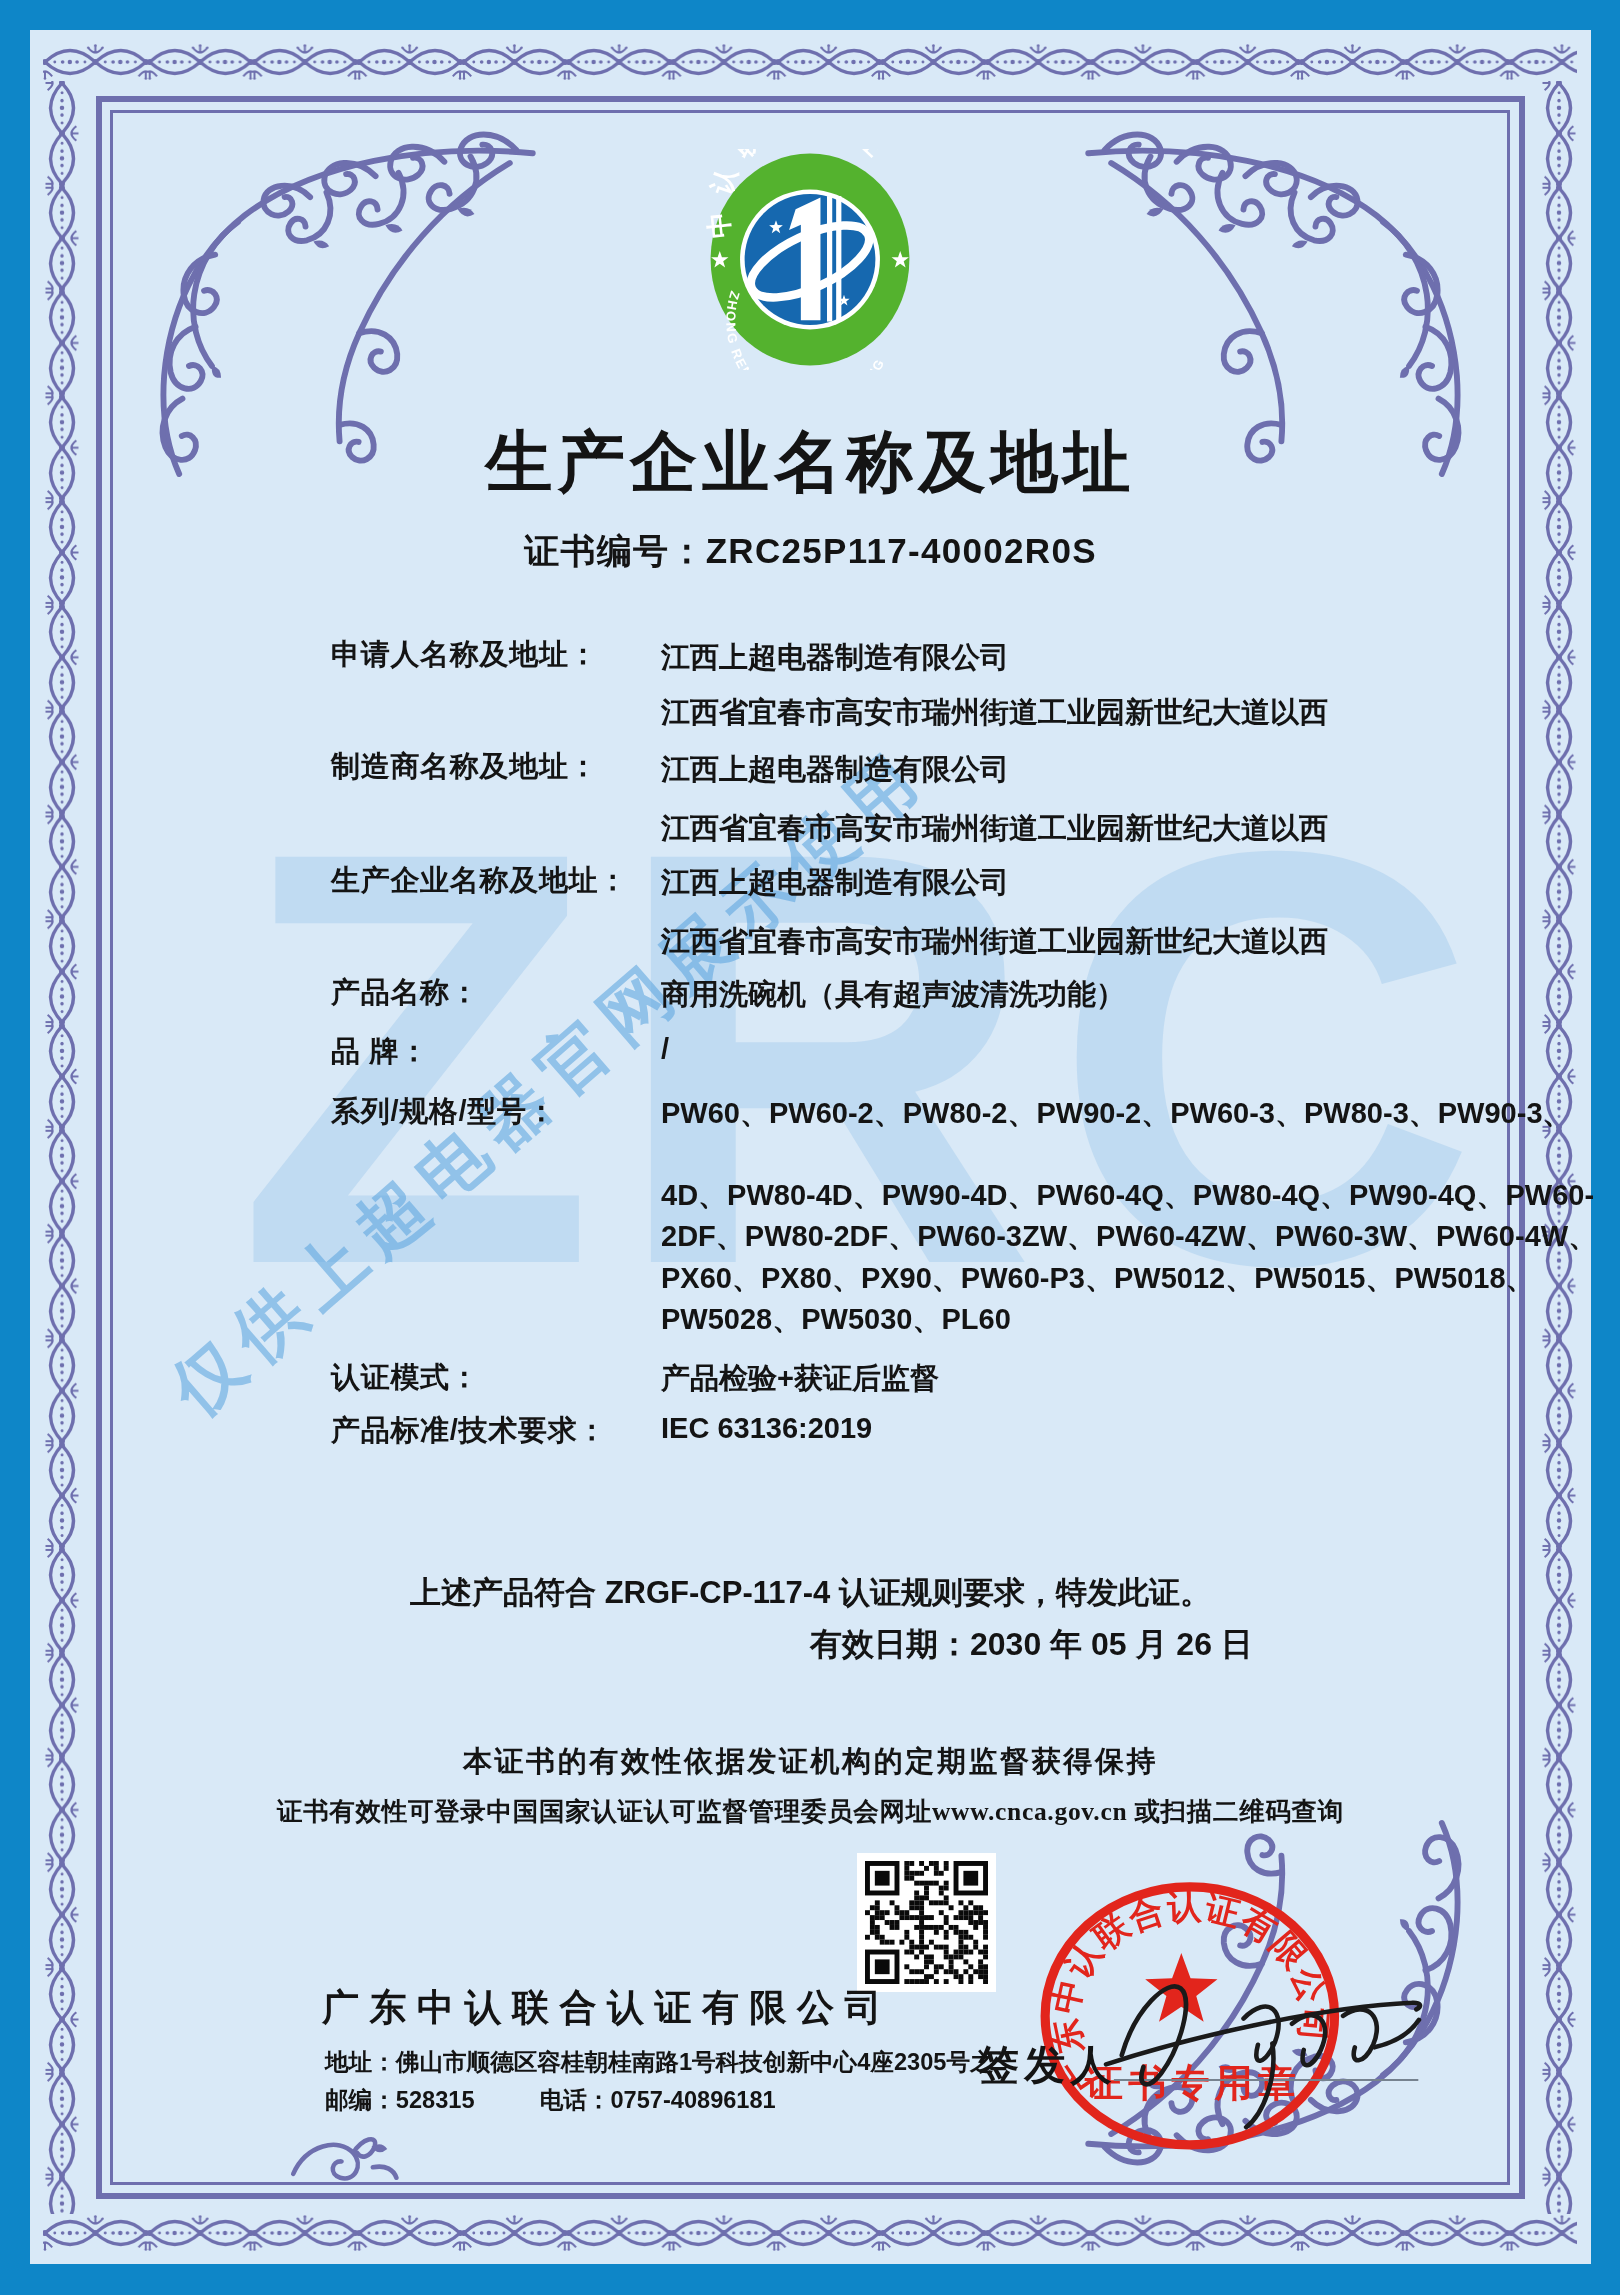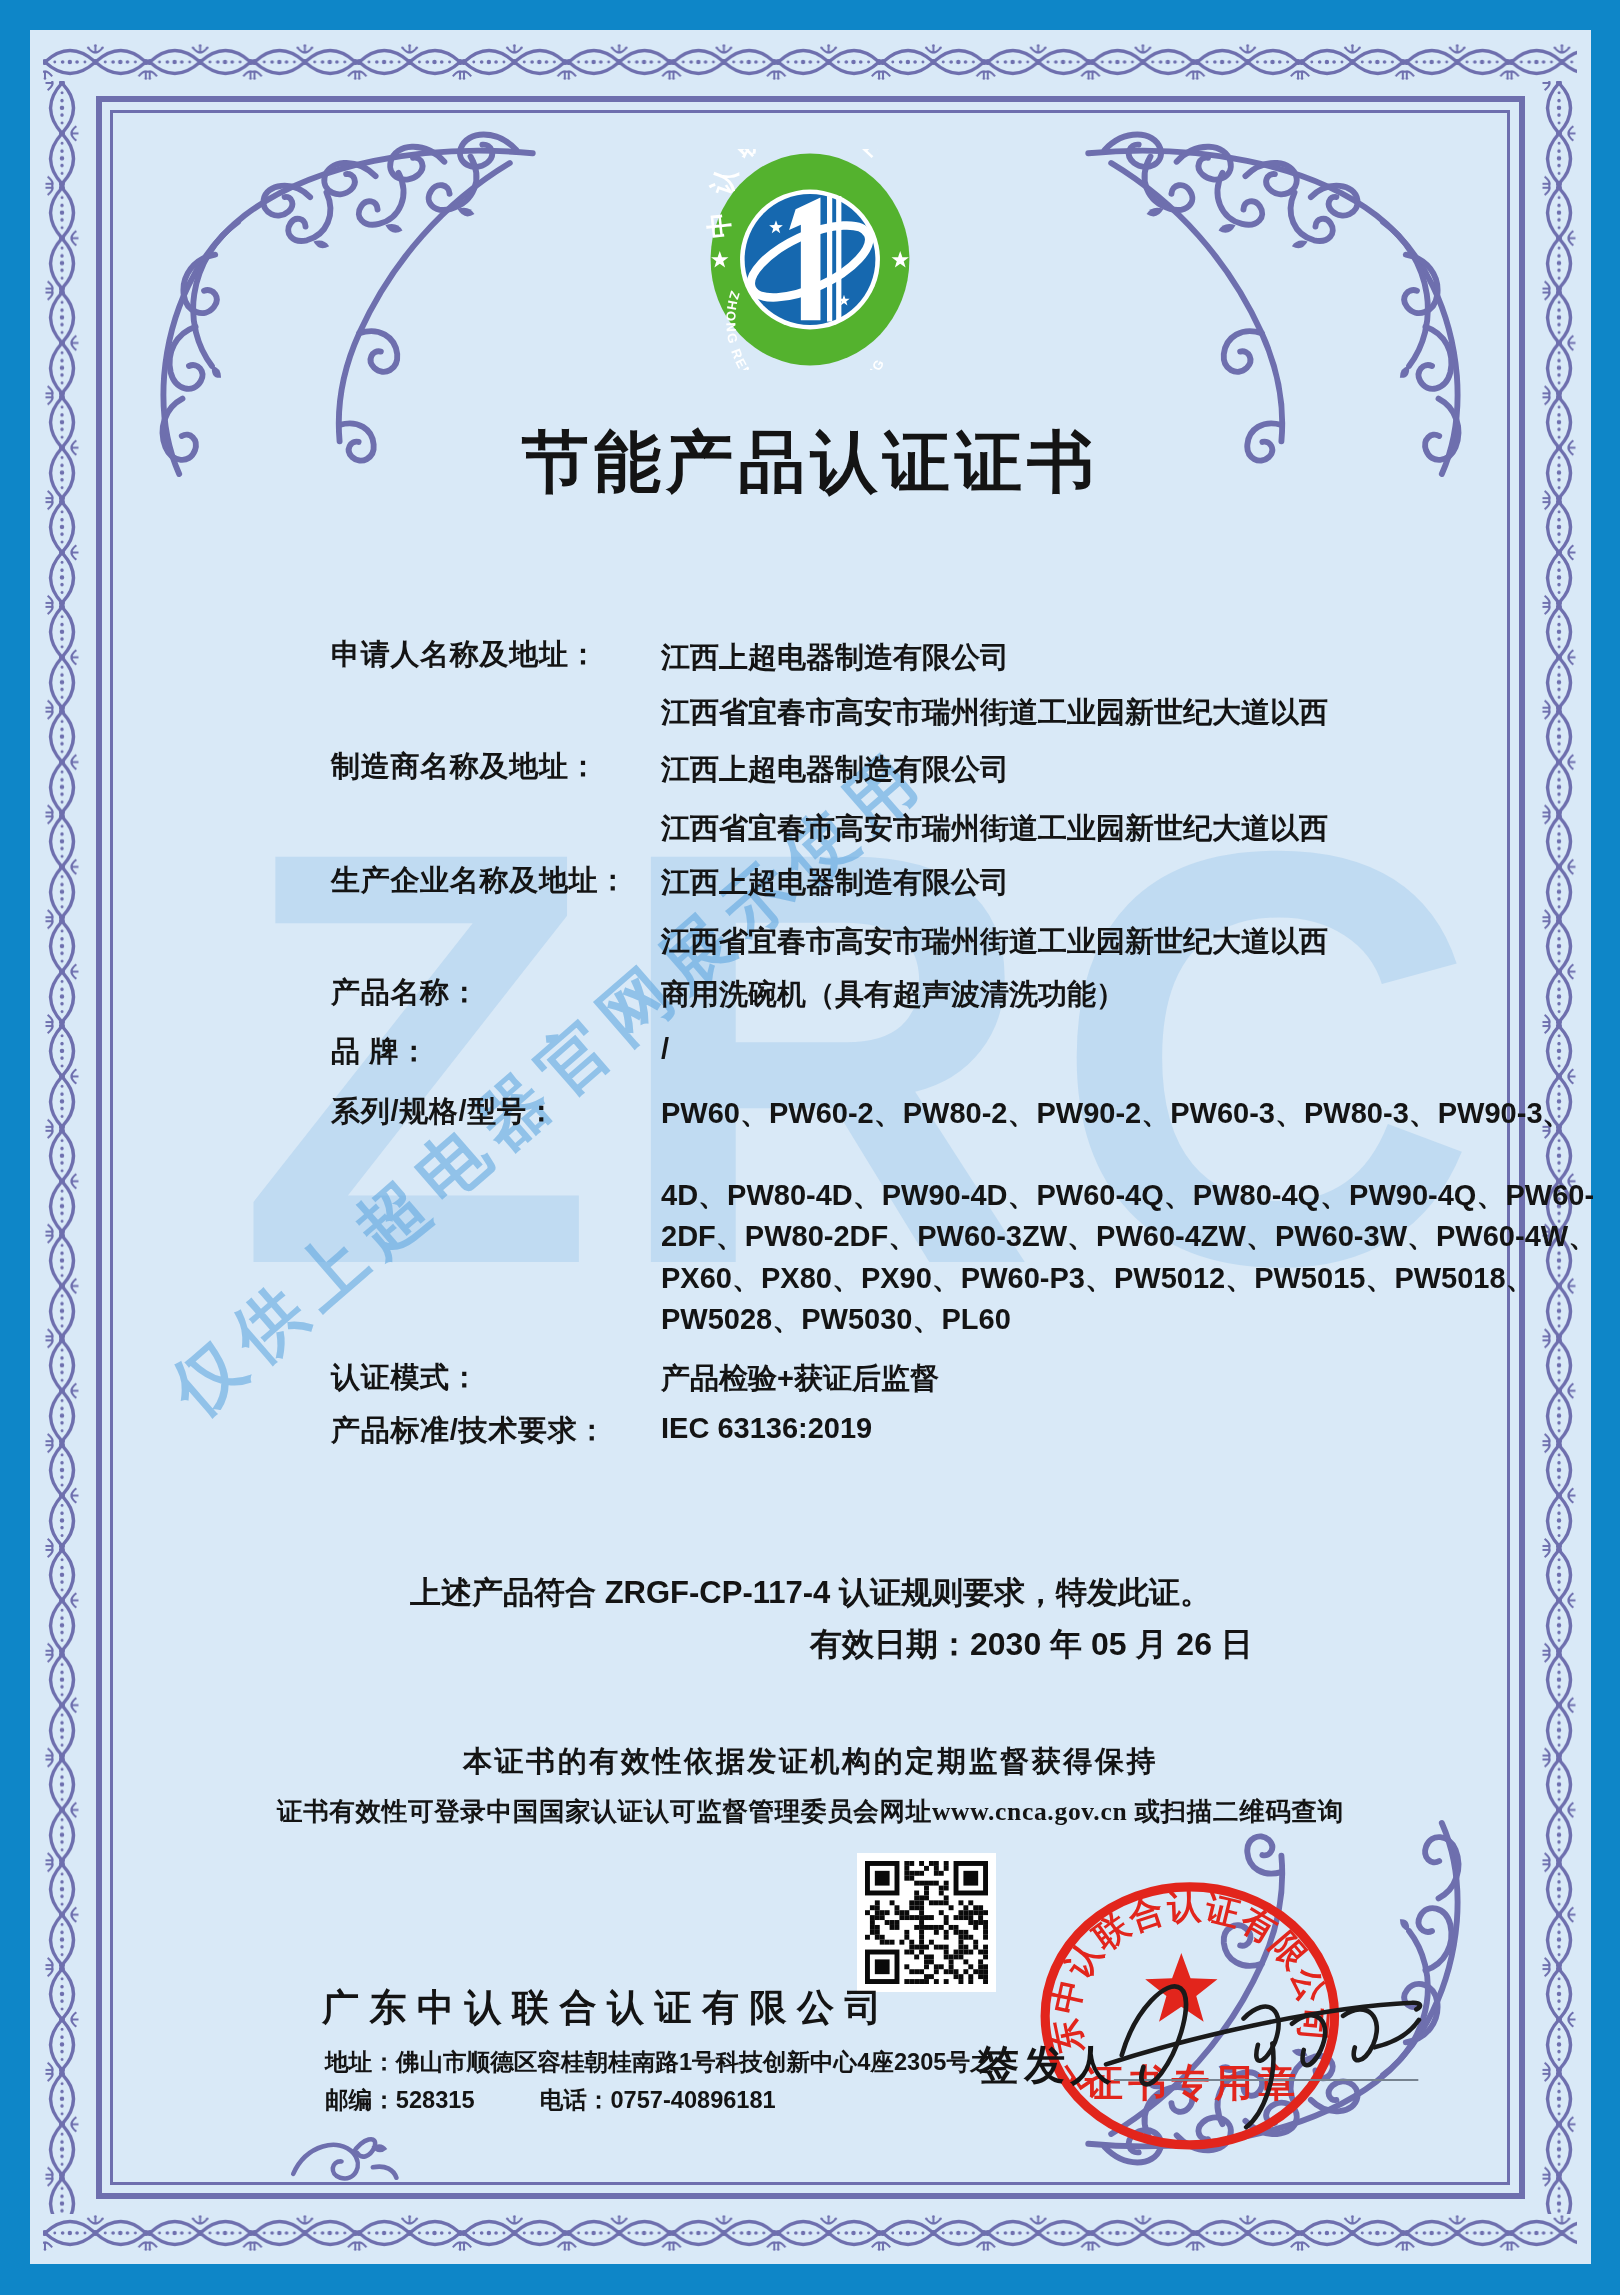--- a/index.html
+++ b/index.html
@@ -189,21 +189,24 @@
     <polygon fill="#ffffff" points="22,156 25.3,165.5 35.3,165.7 27.3,171.7 30.2,181.3 22,175.6 13.8,181.3 16.7,171.7 8.7,165.7 18.7,165.5"></polygon>
     <polygon fill="#ffffff" points="298,156 301.3,165.5 311.3,165.7 303.3,171.7 306.2,181.3 298,175.6 289.8,181.3 292.7,171.7 284.7,165.7 294.7,165.5"></polygon>
     <path d="M 138 92 L 176 74 L 176 262 L 146 262 L 146 116 L 128 124 Z" fill="#ffffff"></path>
     <ellipse cx="160" cy="172" rx="98" ry="40" fill="none" stroke="#ffffff" stroke-width="13" transform="rotate(-25 160 172)"></ellipse>
     <rect x="186" y="72" width="8" height="192" fill="#ffffff"></rect>
     <rect x="200" y="72" width="8" height="192" fill="#ffffff"></rect>
     <polygon fill="#ffffff" points="108,109 110.6,116.4 118.5,116.6 112.2,121.4 114.5,128.9 108,124.4 101.5,128.9 103.8,121.4 97.5,116.6 105.4,116.4"></polygon>
     <polygon fill="#ffffff" points="212,223 214.1,229.1 220.6,229.2 215.4,233.1 217.3,239.3 212,235.6 206.7,239.3 208.6,233.1 203.4,229.2 209.9,229.1"></polygon>
   </svg>
 
-  <div class="t center title">节能产品认证证书</div>
+  <div class="t center title">生产企业名称及地址</div>
+  <div class="t center certno">
+    <span>证书编号：</span><span>ZRC25P117-40002R0S</span>
+  </div>
 
   <div class="t lbl" style="top:635px">申请人名称及地址：</div>
   <div class="t val" style="top:638px">江西上超电器制造有限公司</div>
   <div class="t val" style="top:693px">江西省宜春市高安市瑞州街道工业园新世纪大道以西</div>
 
   <div class="t lbl" style="top:747px">制造商名称及地址：</div>
   <div class="t val" style="top:750px">江西上超电器制造有限公司</div>
   <div class="t val" style="top:809px">江西省宜春市高安市瑞州街道工业园新世纪大道以西</div>
 
   <div class="t lbl" style="top:861px">生产企业名称及地址：</div>

